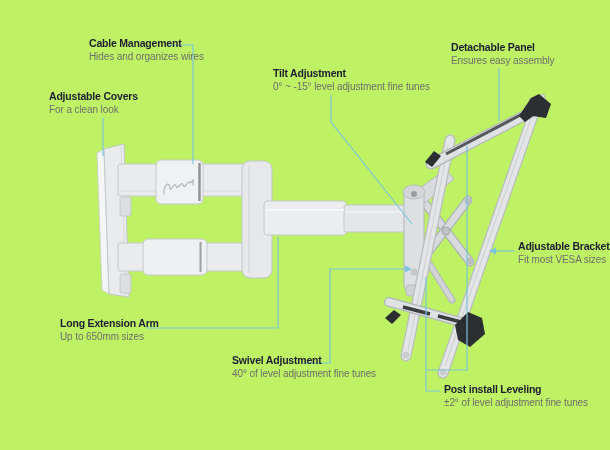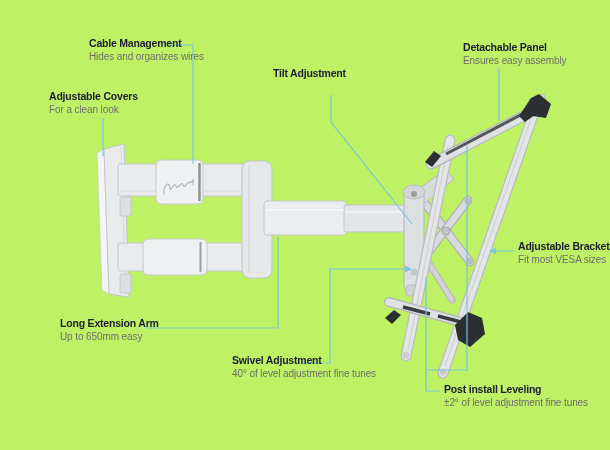--- a/index.html
+++ b/index.html
@@ -138,35 +138,36 @@
     <div class="desc">Hides and organizes wires</div>
   </div>
 
   <div class="label" style="left:49px;top:90px">
     <div class="title">Adjustable Covers</div>
     <div class="desc">For a clean look</div>
   </div>
 
   <div class="label" style="left:273px;top:67px">
     <div class="title">Tilt Adjustment</div>
+    <div class="desc">0° ~ -15° level adjustment fine tunes</div>
   </div>
 
-  <div class="label" style="left:463px;top:41px">
+  <div class="label" style="left:451px;top:41px">
     <div class="title">Detachable Panel</div>
     <div class="desc">Ensures easy assembly</div>
   </div>
 
   <div class="label" style="left:518px;top:240px">
     <div class="title">Adjustable Brackets</div>
     <div class="desc">Fit most VESA sizes</div>
   </div>
 
   <div class="label" style="left:60px;top:317px">
     <div class="title">Long Extension Arm</div>
-    <div class="desc">Up to 650mm easy</div>
+    <div class="desc">Up to 650mm sizes</div>
   </div>
 
   <div class="label" style="left:232px;top:354px">
     <div class="title">Swivel Adjustment</div>
     <div class="desc">40° of level adjustment fine tunes</div>
   </div>
 
   <div class="label" style="left:444px;top:383px">
     <div class="title">Post install Leveling</div>
     <div class="desc">±2° of level adjustment fine tunes</div>

